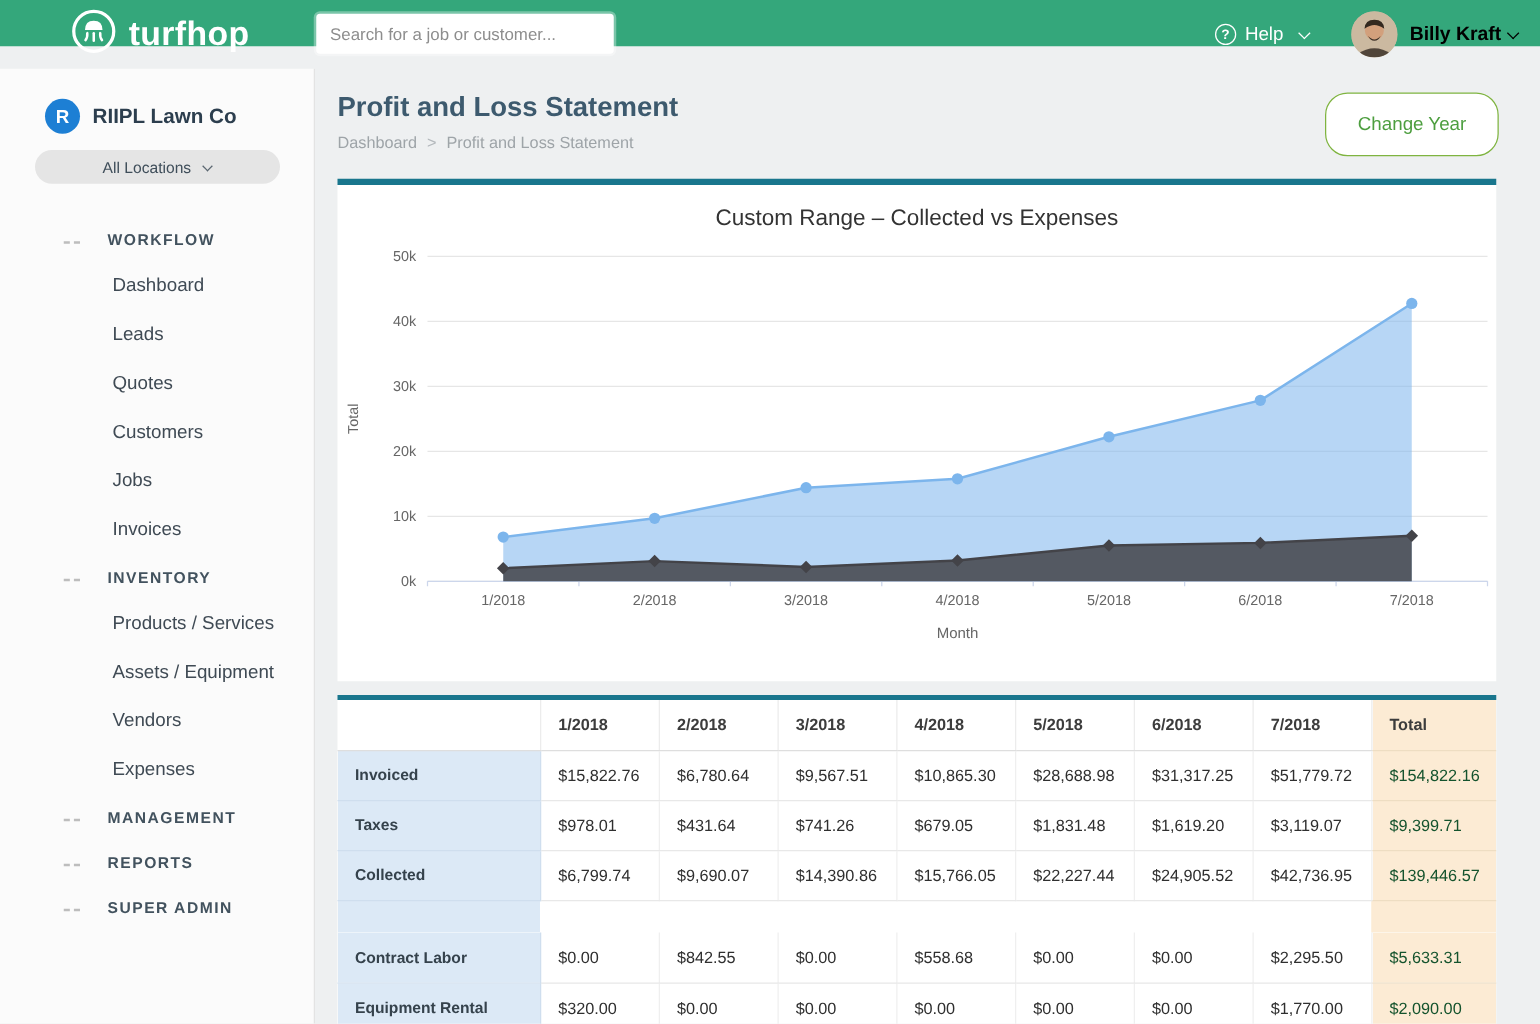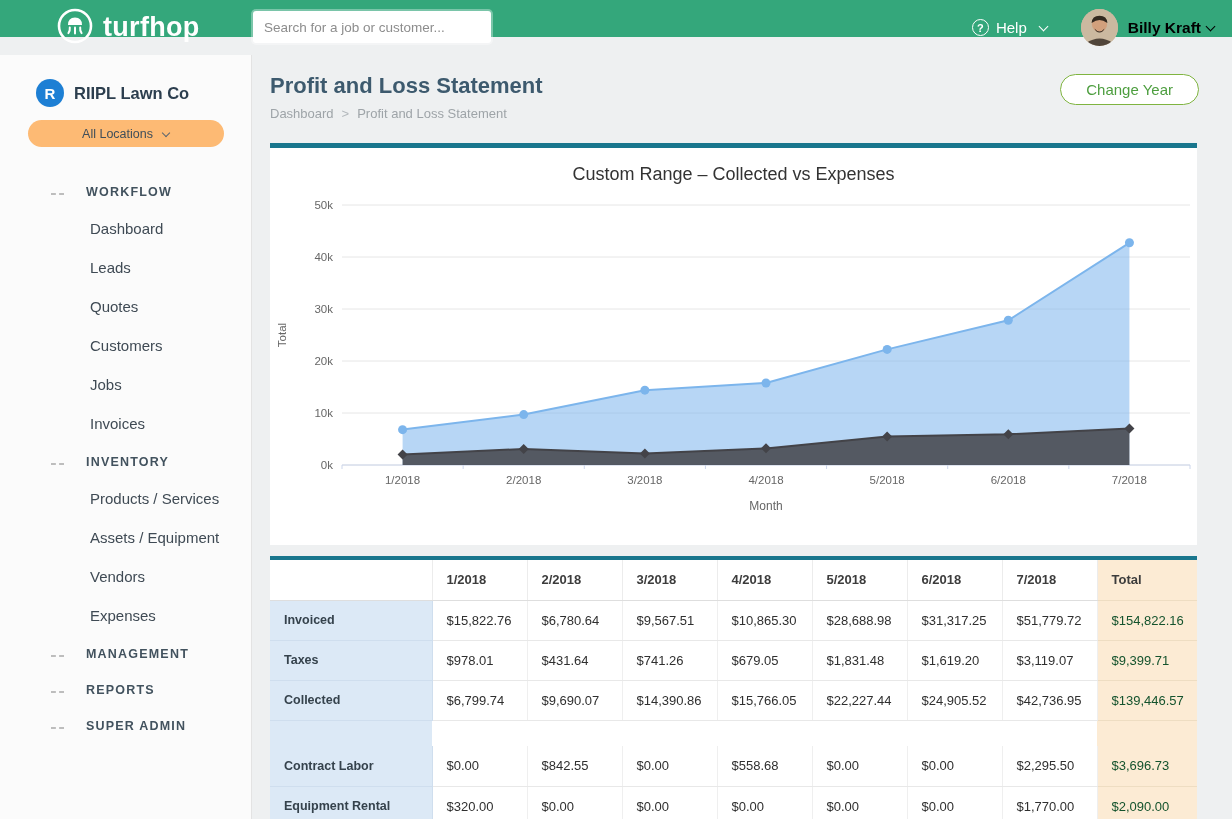--- a/index.html
+++ b/index.html
@@ -34,36 +34,36 @@
   .chev { display: inline-block; width: 7px; height: 7px; border-right: 1.8px solid currentColor; border-bottom: 1.8px solid currentColor; transform: rotate(45deg); margin: -3px 0 0 6px; }
   .avatar { width: 37px; height: 37px; border-radius: 50%; overflow: hidden; margin-right: 10px; background: #cbb9a0; flex: none; cursor: pointer; }
   .user-menu { display: flex; align-items: center; color: #000000; cursor: pointer; }
   .user-name { font-size: 15.5px; font-weight: 600; }
 
   
   .sidebar { position: absolute; top: 55px; left: 0; width: 252px; bottom: 0; background: #fbfbfb; border-right: 1px solid #e3e3e3; }
   .company { display: flex; align-items: center; gap: 10px; padding: 24px 0 0 36px; }
   .r-badge { width: 28px; height: 28px; border-radius: 50%; background: #1d7fd4; color: #fff; font-weight: 700; display: flex; align-items: center; justify-content: center; font-size: 15px; flex: none; }
   .company-name { font-size: 16.5px; font-weight: 700; color: #2c3e4e; }
-  .locations-pill { margin: 13px auto 0; width: 196px; height: 27px; background: #fdba74; border-radius: 14px; display: flex; align-items: center; justify-content: center; gap: 4px; font-size: 12.5px; color: #3f4e5a; cursor: pointer; }
+  .locations-pill { margin: 13px auto 0; width: 196px; height: 27px; background: #e5e5e5; border-radius: 14px; display: flex; align-items: center; justify-content: center; gap: 4px; font-size: 12.5px; color: #3f4e5a; cursor: pointer; }
   .locations-pill .chev { border-color: #5a6670; width: 6px; height: 6px; margin-top: -2px; }
   .nav { margin-top: 26px; padding-left: 48px; }
   .nav-section { position: relative; padding: 12px 0 10px 38px; font-size: 12.5px; font-weight: 700; letter-spacing: 1.2px; color: #42525e; cursor: pointer; }
   .tree-dash { position: absolute; left: 3px; top: 50%; margin-top: 2px; width: 13px; border-top: 2px dashed #bdbdbd; }
   .nav-item { padding: 11px 0 11px 42px; font-size: 15px; color: #3f4a54; cursor: pointer; }
 
   
   .main { position: absolute; top: 55px; left: 252px; right: 0; bottom: 0; }
   .page-title { position: absolute; left: 18px; top: 18px; font-size: 22px; font-weight: 700; color: #3d5a6e; }
   .breadcrumb { position: absolute; left: 18px; top: 51px; font-size: 13px; color: #9ea4a8; display: flex; gap: 8px; align-items: center; }
   .crumb { cursor: pointer; }
   .crumb.current { cursor: default; }
   .crumb-sep { color: #b3b8bc; }
   .change-year {
-    position: absolute; right: 33px; top: 19px; height: 31px; padding: 0 25px;
+    position: absolute; right: 33px; top: 19px; height: 51px; padding: 0 25px;
     border: 1.5px solid #7fb440; border-radius: 18px; background: #fff; color: #4d9e3f;
     font-size: 15px; font-family: inherit; display: flex; align-items: center; cursor: pointer;
   }
 
   .chart-card { position: absolute; left: 18px; top: 88px; width: 927px; }
   .accent-bar { height: 5px; background: var(--accent); }
   .accent-bar.thin { height: 4px; }
   .chart-body { background: #fff; padding: 16px 0 6px; }
   .chart-title { text-align: center; font-size: 18px; font-weight: 500; color: #333; }
   .chart-body svg { display: block; margin-top: 2px; font-family: inherit; }
@@ -294,21 +294,21 @@
           </tr>
           <tr>
             <td class="label">Contract Labor</td>
             <td class="val">$0.00</td>
             <td class="val">$842.55</td>
             <td class="val">$0.00</td>
             <td class="val">$558.68</td>
             <td class="val">$0.00</td>
             <td class="val">$0.00</td>
             <td class="val">$2,295.50</td>
-            <td class="total">$3,696.73</td>
+            <td class="total">$5,633.31</td>
           </tr>
           <tr>
             <td class="label">Equipment Rental</td>
             <td class="val">$320.00</td>
             <td class="val">$0.00</td>
             <td class="val">$0.00</td>
             <td class="val">$0.00</td>
             <td class="val">$0.00</td>
             <td class="val">$0.00</td>
             <td class="val">$1,770.00</td>

